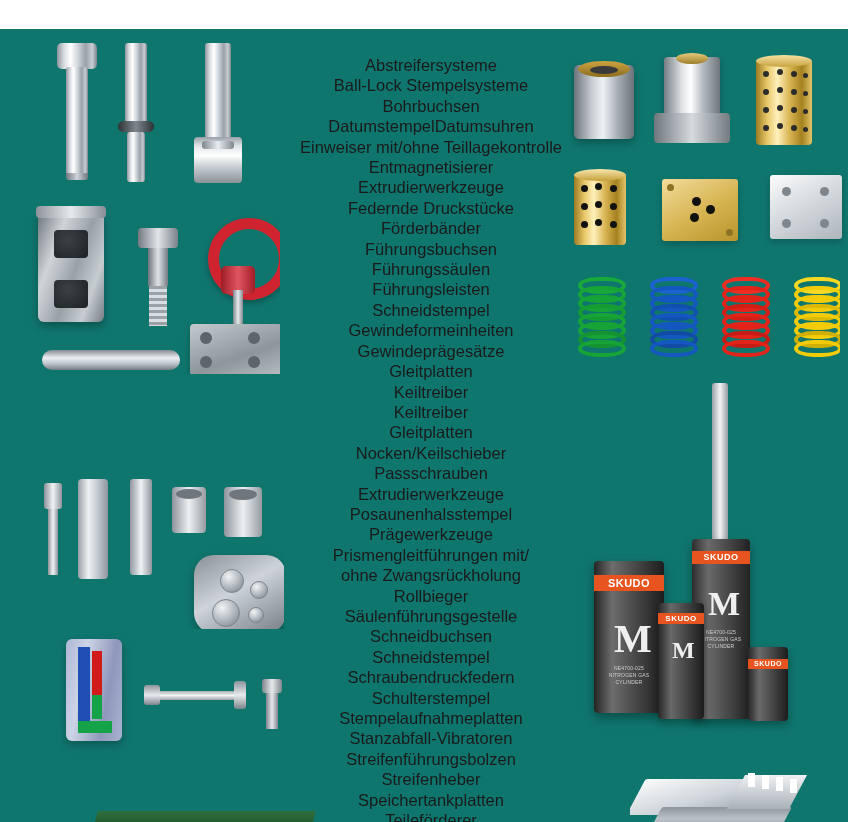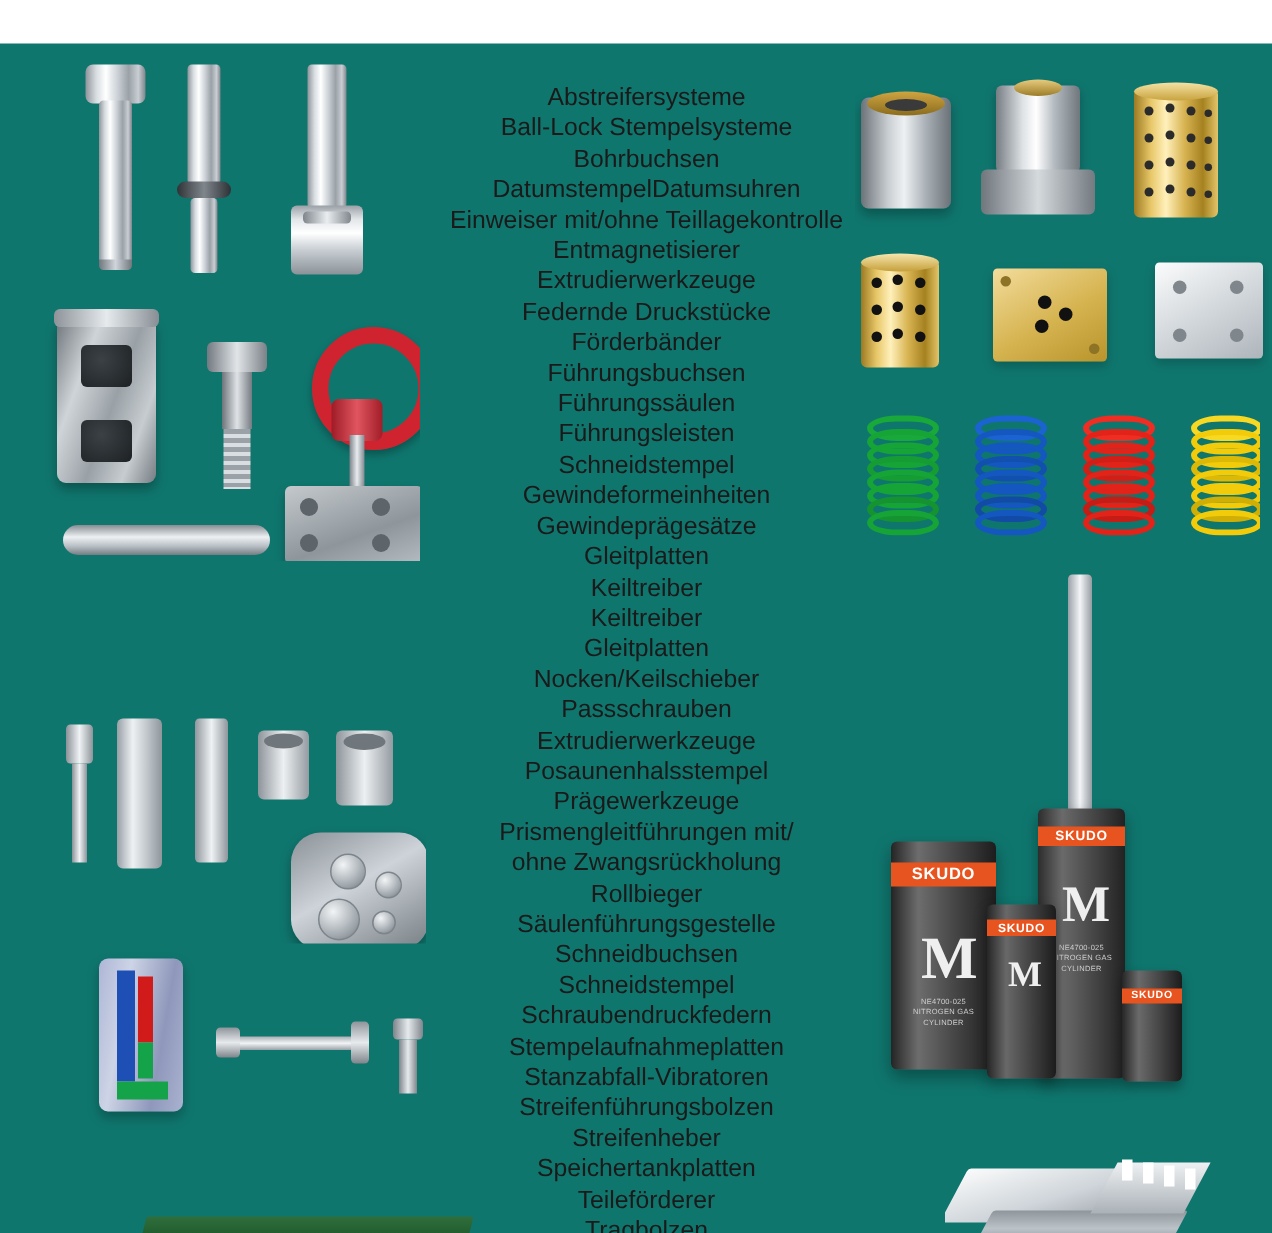--- a/index.html
+++ b/index.html
@@ -146,20 +146,21 @@
     <span class="entry">Extrudierwerkzeuge</span>
     <span class="entry">Posaunenhalsstempel</span>
     <span class="entry">Prägewerkzeuge</span>
     <span class="entry">Prismengleitführungen mit/
 ohne Zwangsrückholung</span>
     <span class="entry">Rollbieger</span>
     <span class="entry">Säulenführungsgestelle</span>
     <span class="entry">Schneidbuchsen</span>
     <span class="entry">Schneidstempel</span>
     <span class="entry">Schraubendruckfedern</span>
+    <span class="entry">Schulterstempel</span>
     <span class="entry">Stempelaufnahmeplatten</span>
     <span class="entry">Stanzabfall-Vibratoren</span>
     <span class="entry">Streifenführungsbolzen</span>
     <span class="entry">Streifenheber</span>
     <span class="entry">Speichertankplatten</span>
     <span class="entry">Teileförderer</span>
     <span class="entry">Tragbolzen</span>
   </div>
 
   <div class="img-box" style="left:22px; top:8px; width:240px; height:160px;">

